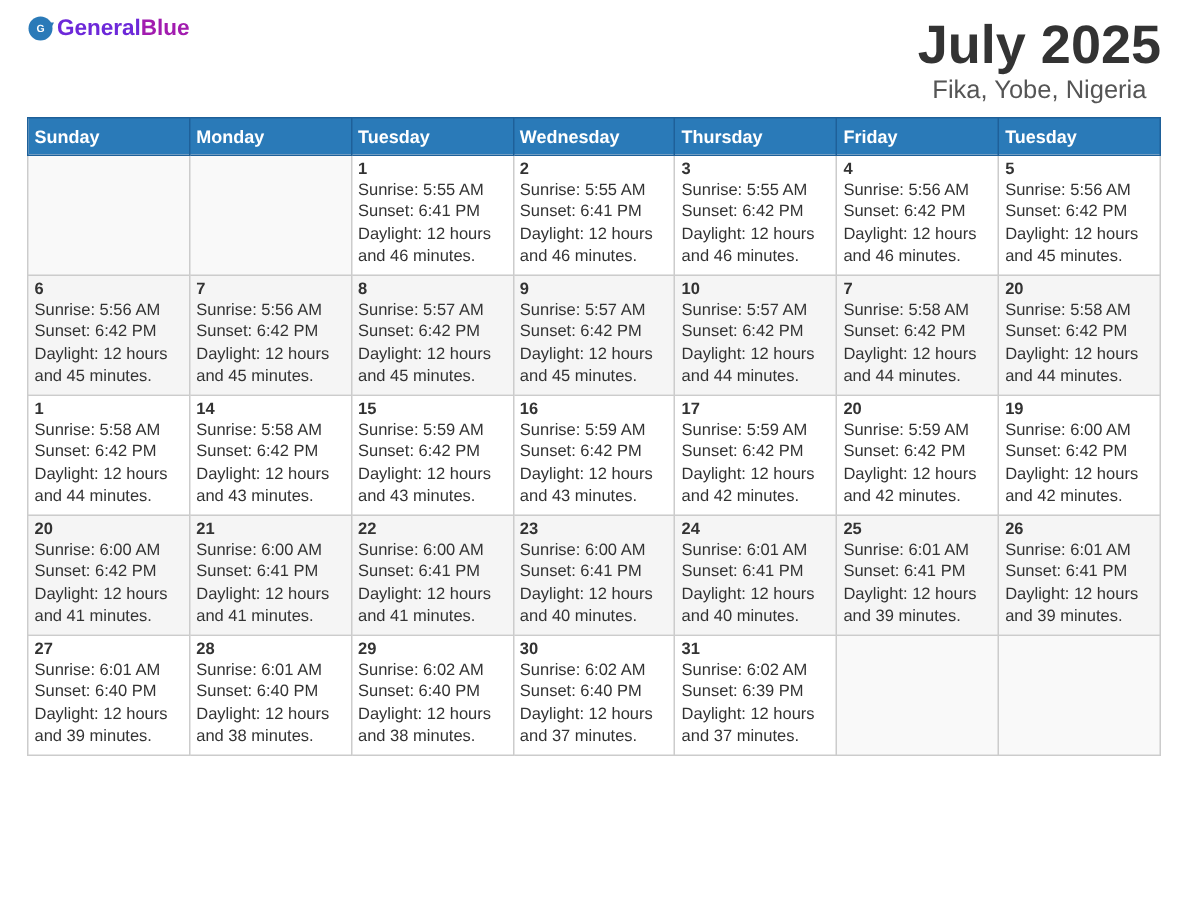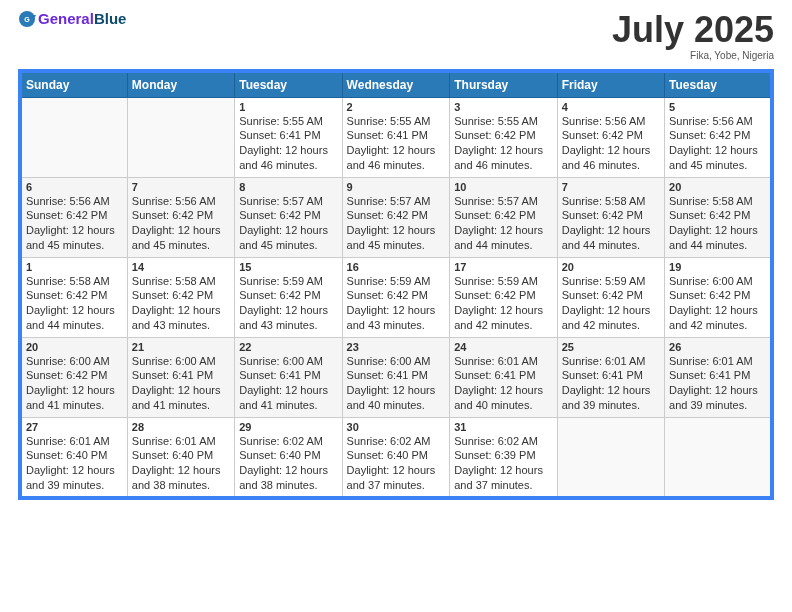--- a/index.html
+++ b/index.html
@@ -25,36 +25,36 @@
     .logo {
       display: flex;
       align-items: center;
       gap: 2px;
     }
     .logo-icon {
       width: 18px;
       height: 18px;
     }
     .title-block {
-      text-align: right;
+      text-align: center;
     }
     .title-month {
       font-size: 36px;
       font-weight: bold;
       color: #333;
       line-height: 1.1;
     }
     .title-location {
-      font-size: 10px;
+      font-size: 17px;
       color: #555;
     }
     .calendar {
       width: 100%;
       border-collapse: collapse;
-      border: 4px solid #3b82f6;
+      border: 1px solid #3b82f6;
     }
     .calendar th {
       background: #2a7ab8;
       color: #fff;
       font-size: 12px;
       font-weight: bold;
       padding: 5px 4px;
       text-align: left;
       border: 1px solid #1e6099;
     }
@@ -92,21 +92,21 @@
 <div class="page">
   <div class="header">
     <div class="logo">
       <svg class="logo-icon" viewBox="0 0 36 36" xmlns="http://www.w3.org/2000/svg">
         <circle cx="18" cy="18" r="16" fill="#2a7ab8"></circle>
         <text x="18" y="23" text-anchor="middle" font-size="14" font-weight="bold" fill="white">G</text>
         <polygon points="28,10 36,10 32,18" fill="#2a7ab8"></polygon>
       </svg>
       <div>
         <div>
-          <span style="font-size:15px;font-weight:bold;color:#6d28d9;">General</span><span style="font-size:15px;font-weight:bold;color:#0c4a6e;">Blue</span>
+          <span style="font-size:15px;font-weight:bold;color:#6d28d9;">General</span><span style="font-size:15px;font-weight:bold;color:#a21caf;">Blue</span>
         </div>
       </div>
     </div>
     <div class="title-block">
       <div class="title-month">July 2025</div>
       <div class="title-location">Fika, Yobe, Nigeria</div>
     </div>
   </div>
 
   <table class="calendar">

